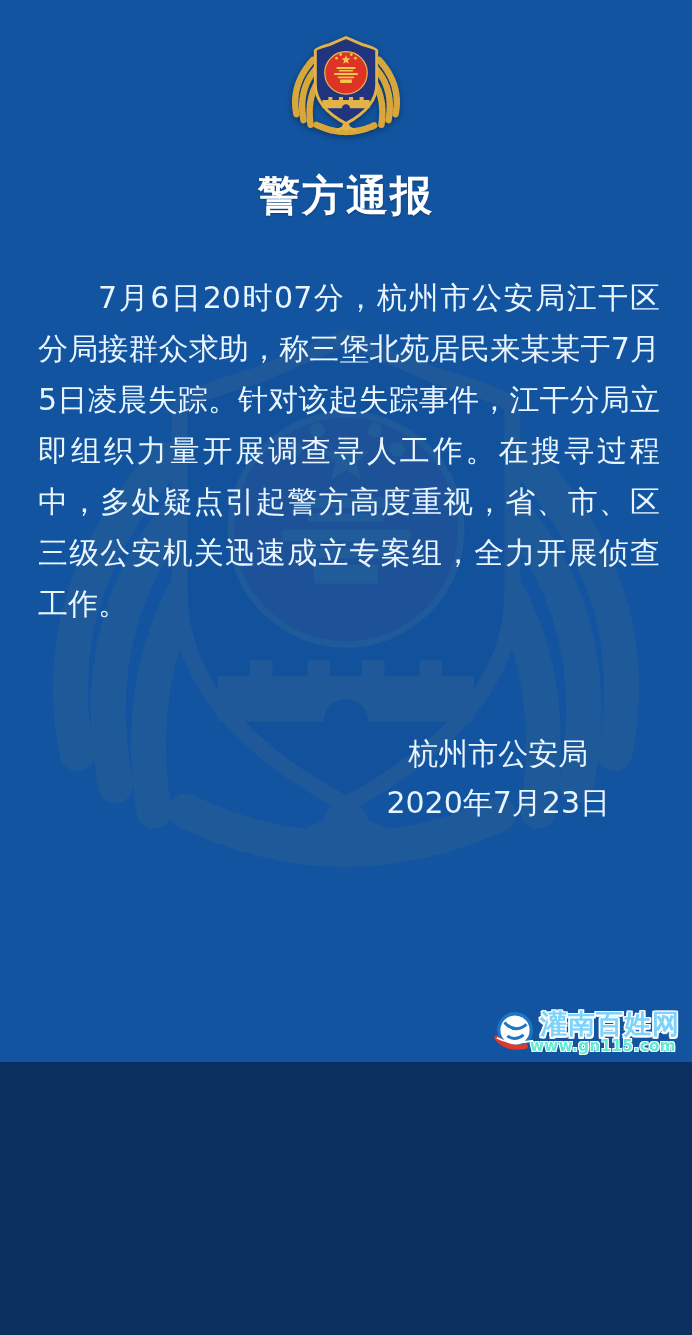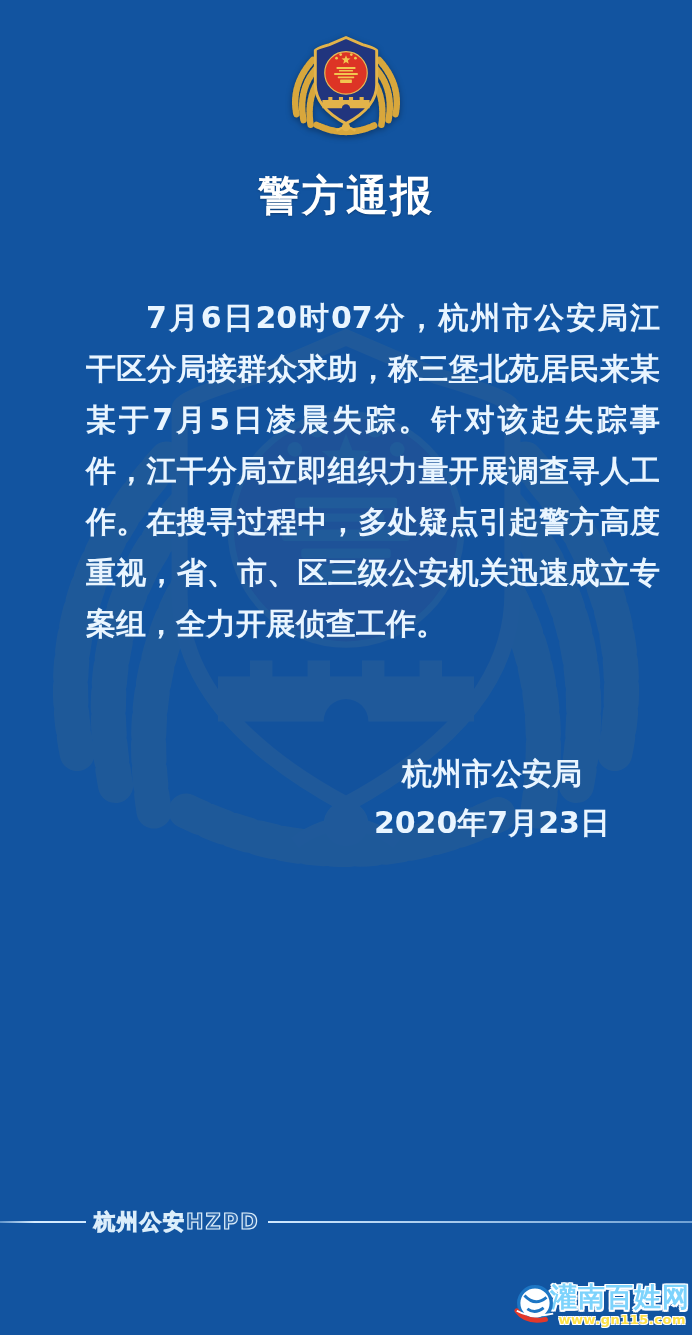--- a/index.html
+++ b/index.html
@@ -1,40 +1,39 @@
 <!DOCTYPE html>
 <html><head>
 <meta charset="utf-8">
 <style>
   html,body{margin:0;padding:0;background:#0b2f5e;}
   .page{
-    position:relative; width:692px; height:1335px; overflow:hidden;
+    position:relative; width:692px; height:1062px; overflow:hidden;
     background:#1254a0;
     font-family:"DejaVu Sans","Liberation Sans",sans-serif;
   }
   
   .emblem{position:absolute; top:28px; left:50%; transform:translateX(-50%); width:118px; height:114px;}
   .emblem svg{width:100%; height:100%; filter:drop-shadow(0 2px 3px rgba(0,0,0,.35));}
   
   .badge-watermark{position:absolute; top:285px; left:26px; width:640px; height:620px; opacity:.06; pointer-events:none;}
   .badge-watermark svg{width:100%; height:100%;}
   
   .title{
     position:absolute; top:168px; left:0; right:0; margin:0;
     text-align:center; color:#ffffff;
     font-family:"DejaVu Serif","Liberation Serif",serif;
     font-weight:bold; font-size:42px; letter-spacing:2px;
     text-shadow:0 1px 2px rgba(0,0,0,.25);
   }
   
   .body{
-    position:absolute; top:292px; left:38px; right:32px;
-    color:#e9f5ff; font-size:30px; line-height:51px; font-weight:bold;
+    position:absolute; top:272px; left:38px; right:32px;
+    color:#e9f5ff; font-size:30px; line-height:51px; font-weight:normal;
     text-align:justify;
-    margin-left:48px;
   }
   .body p{margin:0; text-indent:2em;}
   .signature{
     margin-top:100px; width:max-content; margin-left:auto; margin-right:50px;
     text-align:center; line-height:49px; font-size:30px;
   }
   
   .footer{
     position:absolute; top:1212px; left:0; right:0; height:20px;
     display:flex; align-items:center;
@@ -53,22 +52,22 @@
     position:absolute; right:2px; bottom:7px;
     display:flex; align-items:center;
   }
   .globe-icon{width:46px; height:46px; flex:0 0 auto; margin-right:-8px; position:relative; z-index:2;}
   .site-text{display:flex; flex-direction:column; align-items:center;}
   .site-name{
     font-size:27px; font-weight:bold; color:#7dd3fc; letter-spacing:1px; line-height:28px;
     text-shadow:-1.5px -1.5px 0 #fff,1.5px -1.5px 0 #fff,-1.5px 1.5px 0 #fff,1.5px 1.5px 0 #fff,0 -1.5px 0 #fff,0 1.5px 0 #fff,-1.5px 0 0 #fff,1.5px 0 0 #fff;
   }
   .site-url{
-    font-size:13px; font-weight:bold; color:#fde047; letter-spacing:.5px; line-height:17px;
-    align-self:flex-end; margin-right:4px;
+    font-size:15px; font-weight:bold; color:#5eead4; letter-spacing:.5px; line-height:17px;
+    align-self:flex-end; margin-right:14px;
     text-shadow:-1px -1px 0 #fff,1px -1px 0 #fff,-1px 1px 0 #fff,1px 1px 0 #fff;
   }
 </style>
 </head>
 <body>
 
 <div class="page">
 
   <svg width="0" height="0" style="position:absolute" aria-hidden="true">
     <defs>

